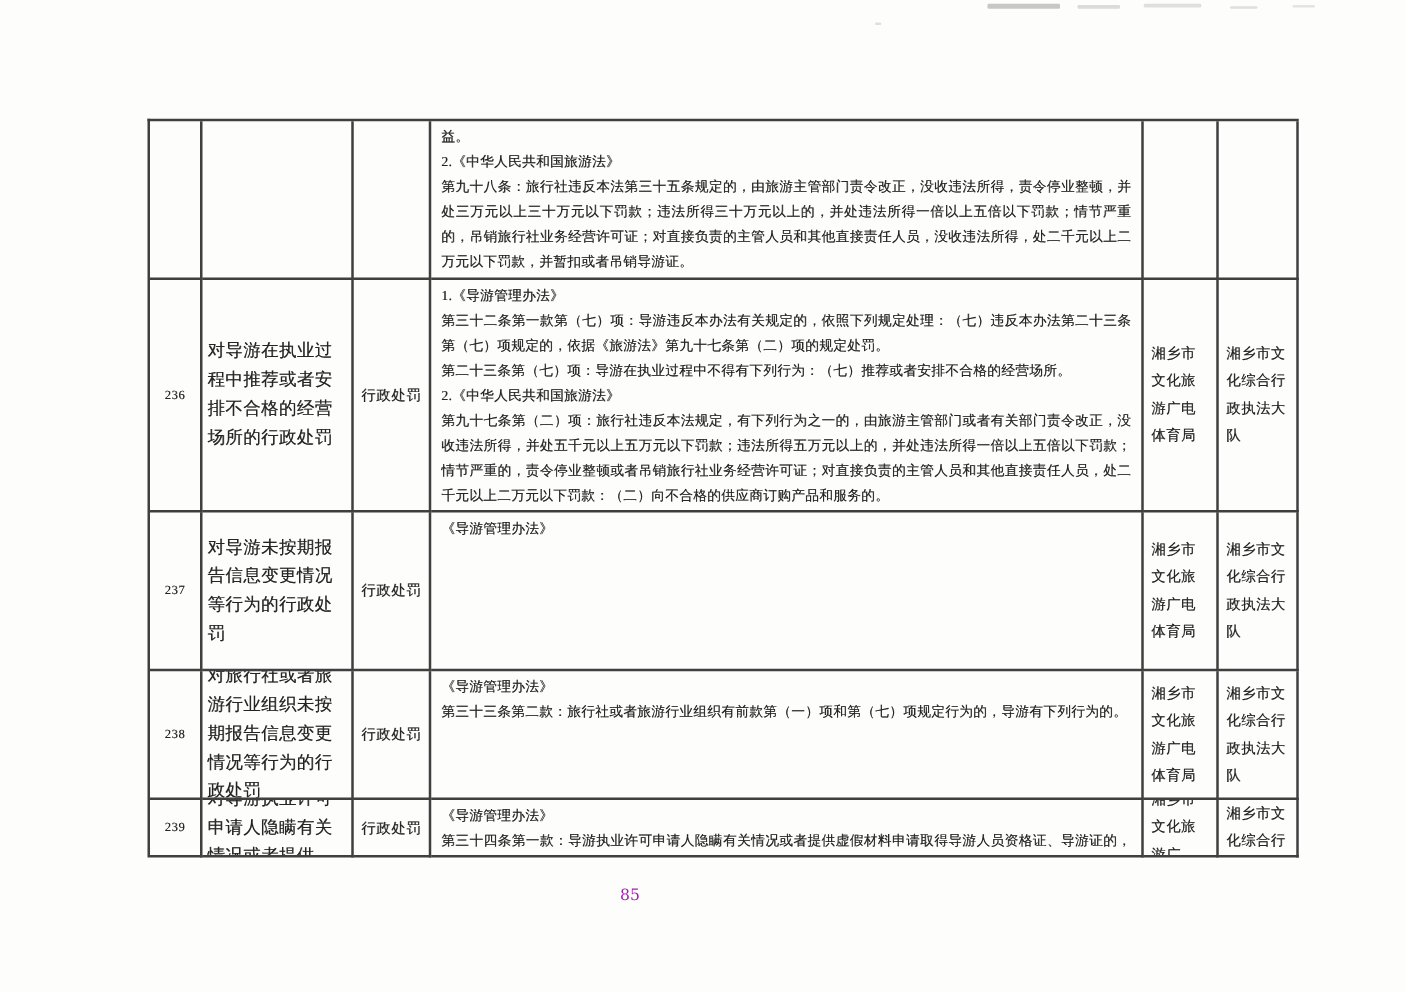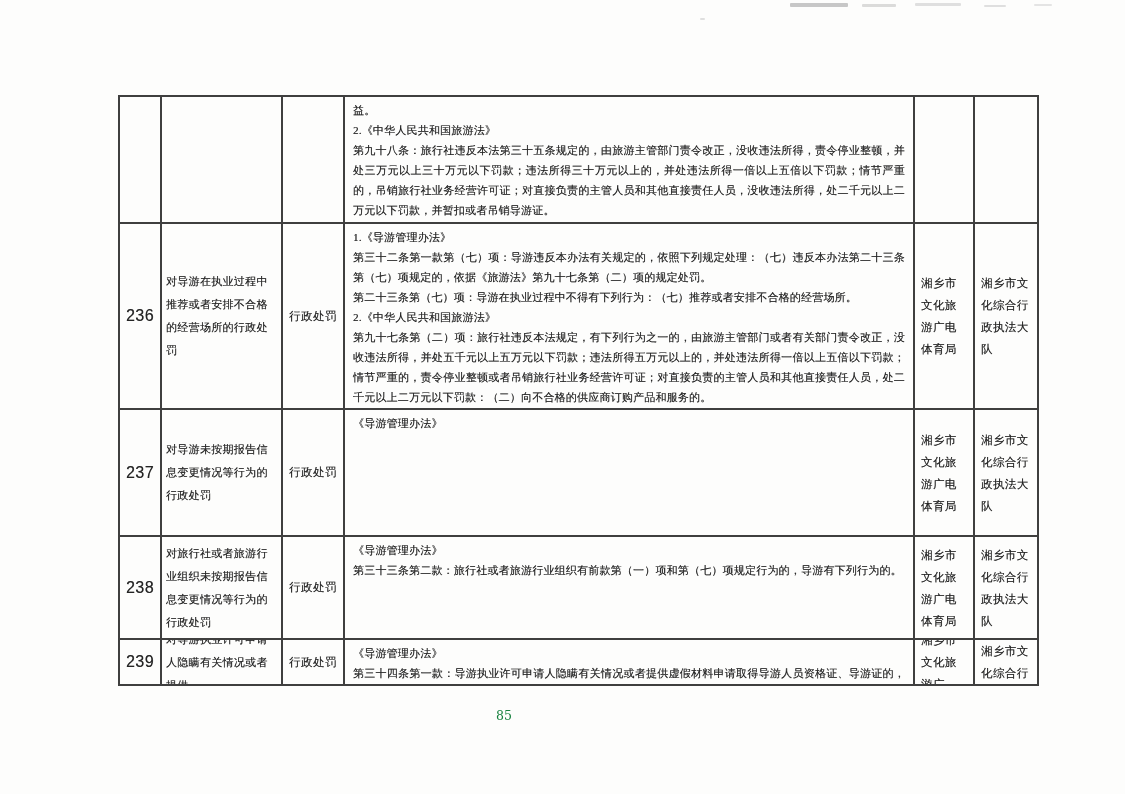--- a/index.html
+++ b/index.html
@@ -36,48 +36,48 @@
   .r3 { height:103px; }
   .r4 { height:46px; }
   .cell {
     border-right:2px solid #3f3f3f;
     border-bottom:2px solid #3f3f3f;
     overflow:hidden;
     text-shadow:0.3px 0 0 rgba(30,30,30,.55);
   }
   .c-num {
     display:flex; align-items:center; justify-content:center;
-    font-size:16px; letter-spacing:.5px;
-    font-family:Liberation Sans, sans-serif;
+    font-size:10px; letter-spacing:.5px;
+    font-family:Liberation Serif, serif;
   }
   .c-item {
     display:flex; align-items:center;
     padding:2px 4px;
-    font-size:11px; line-height:23px; letter-spacing:.3px;
+    font-size:14px; line-height:23px; letter-spacing:.3px;
     text-align:left;
   }
   .c-cat {
     display:flex; align-items:center; justify-content:center;
     font-size:11.5px; letter-spacing:.5px;
   }
   .c-basis {
     padding:3px 8px 0 8px;
     font-size:11px; line-height:20px; letter-spacing:.2px;
     text-align:justify;
   }
   .c-basis .para { margin:0; }
   .c-agency {
     display:flex; align-items:center; justify-content:center;
     padding:2px 6px;
     font-size:11.5px; line-height:22px; letter-spacing:.4px;
   }
   .page-number {
     position:absolute; left:0; top:708px; width:1008px;
     text-align:center;
-    font-size:12.5px; color:#15803d;
+    font-size:12.5px; color:#a21caf;
     font-family:"DejaVu Serif","Liberation Serif",serif;
   }
 </style>
 </head>
 <body>
 
 <div class="page">
 
   <div class="noise n1"></div>
   <div class="noise n2"></div>

